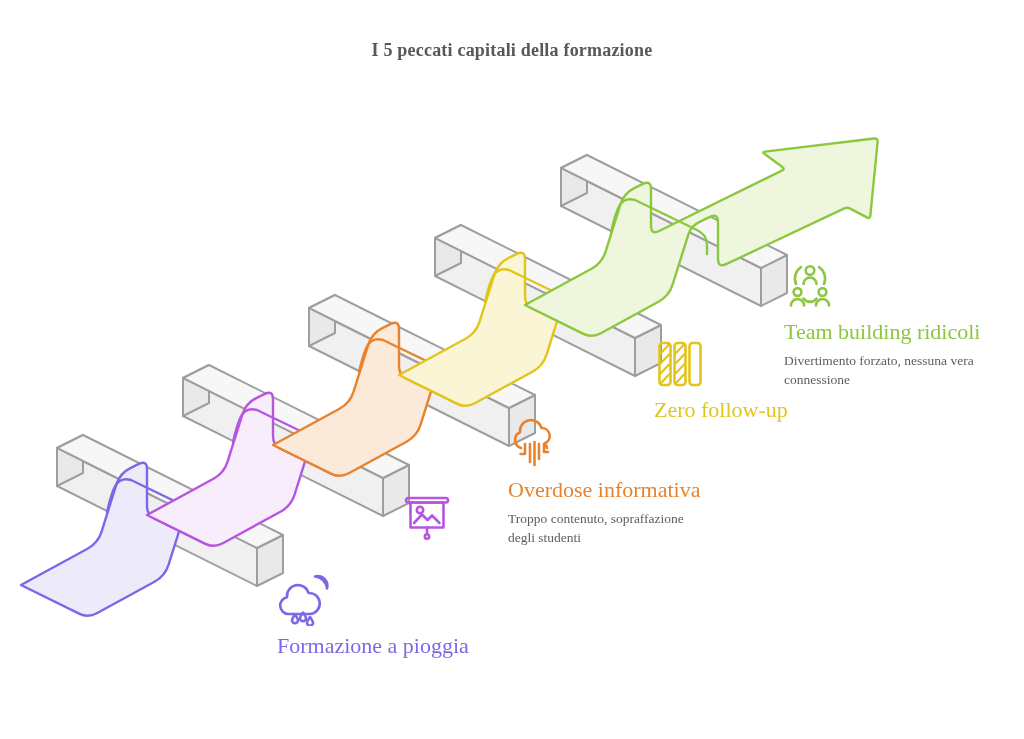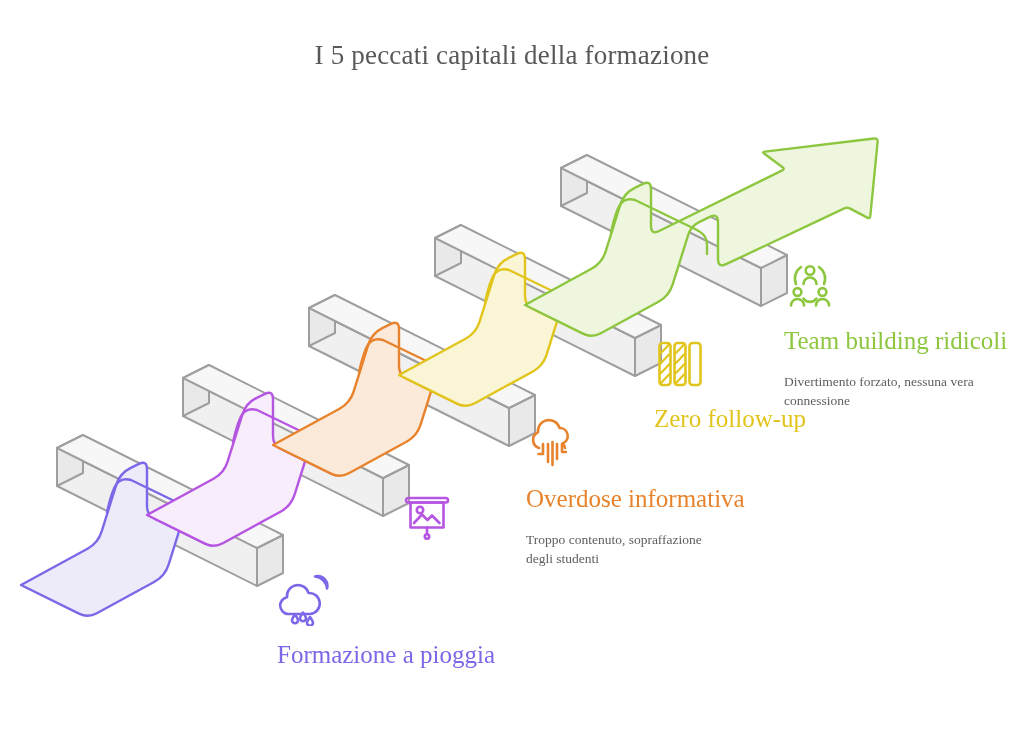--- a/index.html
+++ b/index.html
@@ -2,37 +2,37 @@
 <html><head>
 <meta charset="utf-8">
 <style>
   html,body{margin:0;padding:0;}
   body{
     width:1024px;height:739px;position:relative;background:#ffffff;overflow:hidden;
     font-family:"Liberation Serif","DejaVu Serif",serif;
   }
   .page-title{
     position:absolute;left:0;top:40px;width:1024px;text-align:center;
-    font-size:27px;font-weight:400;color:var(--tc,#58585a);letter-spacing:.2px;
+    font-size:18px;font-weight:700;color:var(--tc,#58585a);letter-spacing:.2px;
   }
   .art{position:absolute;left:0;top:0;}
   .block-face{stroke:var(--bs,#9e9e9e);stroke-width:2;stroke-linejoin:round;}
   .face-top{fill:var(--bt,#f7f7f7);}
   .face-front{fill:var(--bf,#f0f0f0);}
   .face-end{fill:var(--be,#e9e9e9);}
   .ribbon{fill:var(--f,#eee);stroke:var(--s,#888);stroke-width:2.4;stroke-linejoin:round;}
   .fold{fill:none;stroke:var(--s,#888);stroke-width:2.4;stroke-linecap:round;stroke-linejoin:round;}
   .item{position:absolute;color:var(--c,#555);}
   .item .icon{display:block;width:52px;height:52px;}
   .icon path,.icon circle,.icon rect,.icon line{
     fill:none;stroke:currentColor;stroke-width:2.6;stroke-linecap:round;stroke-linejoin:round;
   }
   .icon .solidfill{fill:#ffffff;}
-  .item-title{margin-top:15px;font-size:25px;line-height:1.15;white-space:nowrap;}
-  .item-desc{margin-top:16px;font-size:13.5px;line-height:1.42;color:var(--dc,#5e5e5e);}
+  .item-title{margin-top:7px;font-size:22px;line-height:1.15;white-space:nowrap;}
+  .item-desc{margin-top:7px;font-size:13.5px;line-height:1.42;color:var(--dc,#5e5e5e);}
 </style>
 </head>
 <body style="--tc: #58585a; --dc: #5e5e5e;">
 
 <div class="page-title" style="--tc: #58585a;">I 5 peccati capitali della formazione</div>
 
 <svg class="art" width="1024" height="739" viewBox="0 0 1024 739">
 
   <g style="--bt: #f7f7f7; --bf: #f0f0f0; --be: #e9e9e9; --bs: #9e9e9e;">
     <g transform="translate(57,448)">
@@ -108,21 +108,21 @@
   <svg class="icon" viewBox="0 0 52 52">
     <rect x="5" y="5" width="42" height="4.5" rx="2.2"></rect>
     <rect x="9.5" y="9.5" width="33" height="25"></rect>
     <circle cx="19" cy="17" r="3.2"></circle>
     <path d="M13,30 L21,21.5 L26.5,27 L31,22.5 L38.5,30"></path>
     <path d="M26,34.5 L26,41"></path>
     <circle cx="26" cy="43.5" r="2.2"></circle>
   </svg>
 </div>
 
-<div class="item" style="left: 526px; top: 418px; --c: #e8832c;">
+<div class="item" style="left: 508px; top: 418px; --c: #e8832c;">
   <svg class="icon" viewBox="0 0 52 52">
     <path d="M13,30 A8.5,8.5 0 0 1 12,14.2 A11,11 0 0 1 33.5,10 A8,8 0 0 1 36.5,25.5 A8,8 0 0 1 39,30"></path>
     <path d="M17,26 L17,36 L12.5,36"></path>
     <path d="M22,26 L22,44"></path>
     <path d="M26.5,24 L26.5,47"></path>
     <path d="M31,26 L31,41"></path>
     <path d="M36,26 L36,34 L40,34"></path>
   </svg>
   <div class="item-title">Overdose informativa</div>
   <div class="item-desc" style="width:205px">Troppo contenuto, sopraffazione degli studenti</div>

